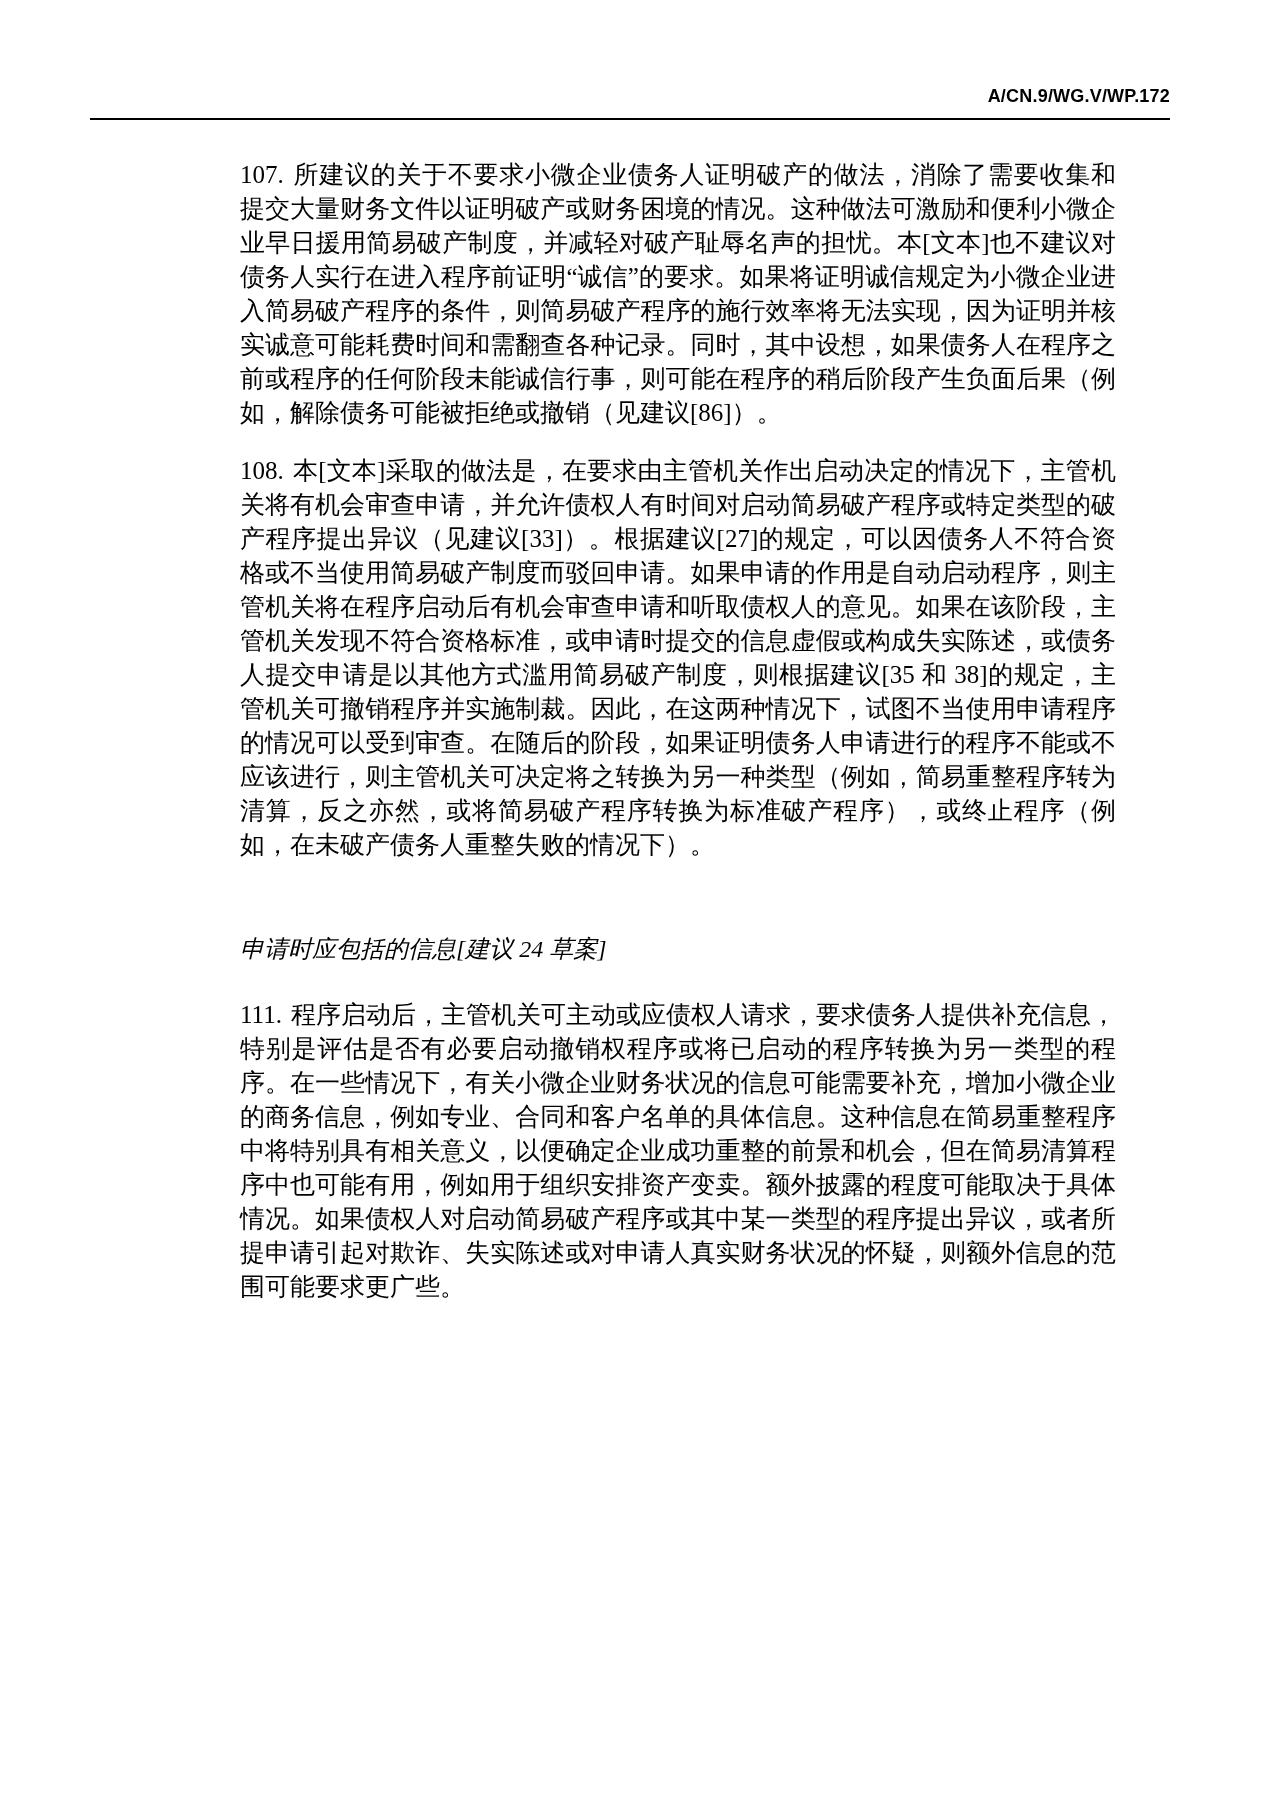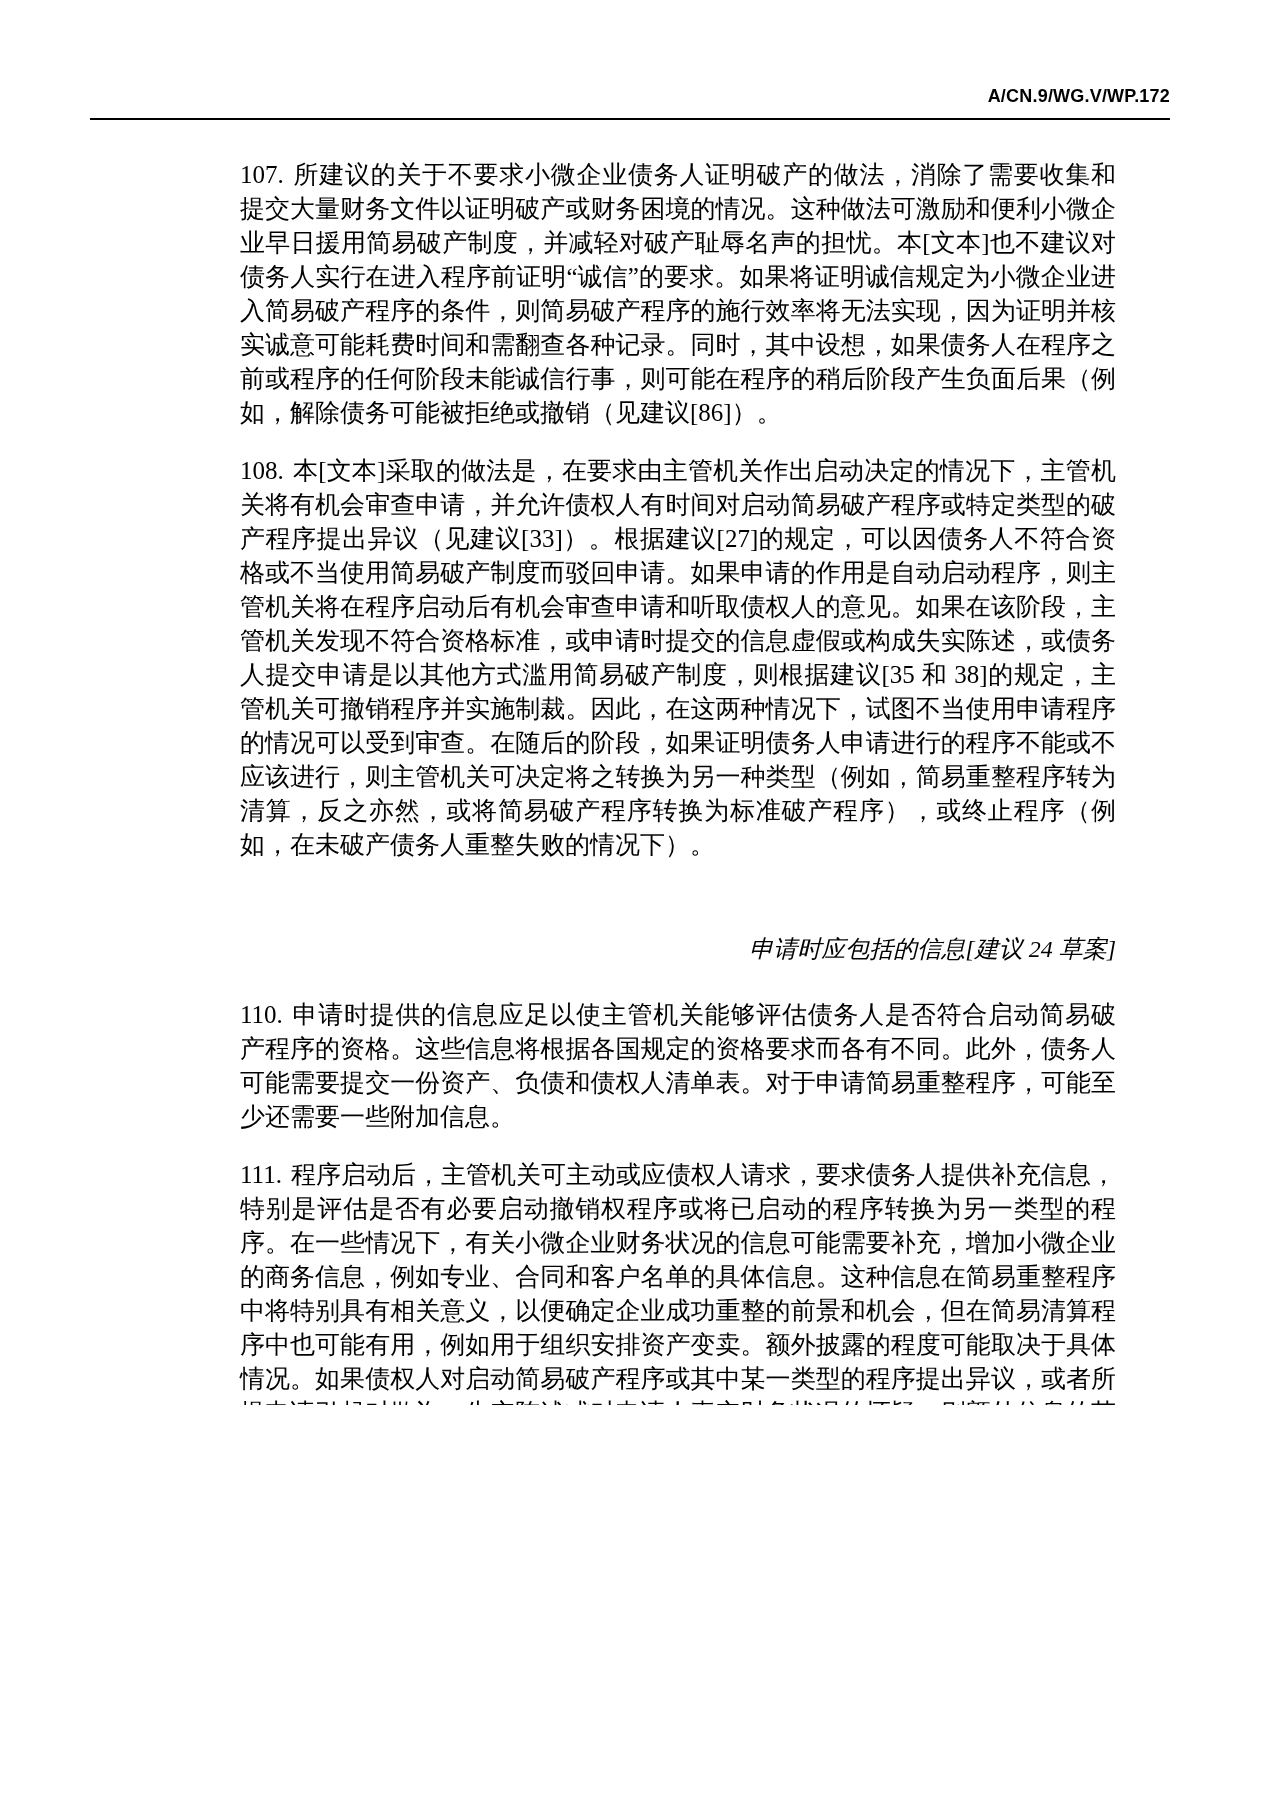--- a/index.html
+++ b/index.html
@@ -46,21 +46,21 @@
   .para {
     margin: 17px 0 24px 0;
   }
   .para-num {
     padding-right: 9px;
   }
   .section-heading {
     font-style: italic;
     font-size: 24px;
     margin: 70px 0 32px 0;
-    text-align: right;
+    text-align: left;
   }
   .footer-job {
     position: absolute;
     top: 1708px;
     left: 95px;
     font-size: 15px;
     font-family: Liberation Mono, monospace;
   }
   .footer-page {
     position: absolute;
@@ -82,21 +82,20 @@
 
   <div class="content">
 
     <p class="para"><span class="para-num">107.</span><span>所建议的关于不要求小微企业债务人证明破产的做法，消除了需要收集和提交大量财务文件以证明破产或财务困境的情况。这种做法可激励和便利小微企业早日援用简易破产制度，并减轻对破产耻辱名声的担忧。本[文本]也不建议对债务人实行在进入程序前证明“诚信”的要求。如果将证明诚信规定为小微企业进入简易破产程序的条件，则简易破产程序的施行效率将无法实现，因为证明并核实诚意可能耗费时间和需翻查各种记录。同时，其中设想，如果债务人在程序之前或程序的任何阶段未能诚信行事，则可能在程序的稍后阶段产生负面后果（例如，解除债务可能被拒绝或撤销（见建议[86]）。</span></p>
 
     <p class="para"><span class="para-num">108.</span><span>本[文本]采取的做法是，在要求由主管机关作出启动决定的情况下，主管机关将有机会审查申请，并允许债权人有时间对启动简易破产程序或特定类型的破产程序提出异议（见建议[33]）。根据建议[27]的规定，可以因债务人不符合资格或不当使用简易破产制度而驳回申请。如果申请的作用是自动启动程序，则主管机关将在程序启动后有机会审查申请和听取债权人的意见。如果在该阶段，主管机关发现不符合资格标准，或申请时提交的信息虚假或构成失实陈述，或债务人提交申请是以其他方式滥用简易破产制度，则根据建议[35 和 38]的规定，主管机关可撤销程序并实施制裁。因此，在这两种情况下，试图不当使用申请程序的情况可以受到审查。在随后的阶段，如果证明债务人申请进行的程序不能或不应该进行，则主管机关可决定将之转换为另一种类型（例如，简易重整程序转为清算，反之亦然，或将简易破产程序转换为标准破产程序），或终止程序（例如，在未破产债务人重整失败的情况下）。</span></p>
 
     <p class="section-heading">申请时应包括的信息[建议 24 草案]</p>
 
 
-    <p class="para"><span class="para-num">110.</span><span>申请时提供的信息应足以使主管机关能够评估债务人是否符合启动简易破产程序的资格。这些信息将根据各国规定的资格要求而各有不同。此外，债务人可能需要提交一份资产、负债和债权人清单表。对于申请简易重整程序，可能至少还需要一些附加信息。</span></p>
 
     <p class="para"><span class="para-num">111.</span><span>程序启动后，主管机关可主动或应债权人请求，要求债务人提供补充信息，特别是评估是否有必要启动撤销权程序或将已启动的程序转换为另一类型的程序。在一些情况下，有关小微企业财务状况的信息可能需要补充，增加小微企业的商务信息，例如专业、合同和客户名单的具体信息。这种信息在简易重整程序中将特别具有相关意义，以便确定企业成功重整的前景和机会，但在简易清算程序中也可能有用，例如用于组织安排资产变卖。额外披露的程度可能取决于具体情况。如果债权人对启动简易破产程序或其中某一类型的程序提出异议，或者所提申请引起对欺诈、失实陈述或对申请人真实财务状况的怀疑，则额外信息的范围可能要求更广些。</span></p>
 
   </div>
 
   <div class="footer-job">V.21-000904</div>
 
   <div class="footer-page">41/74</div>
 
 </div>

